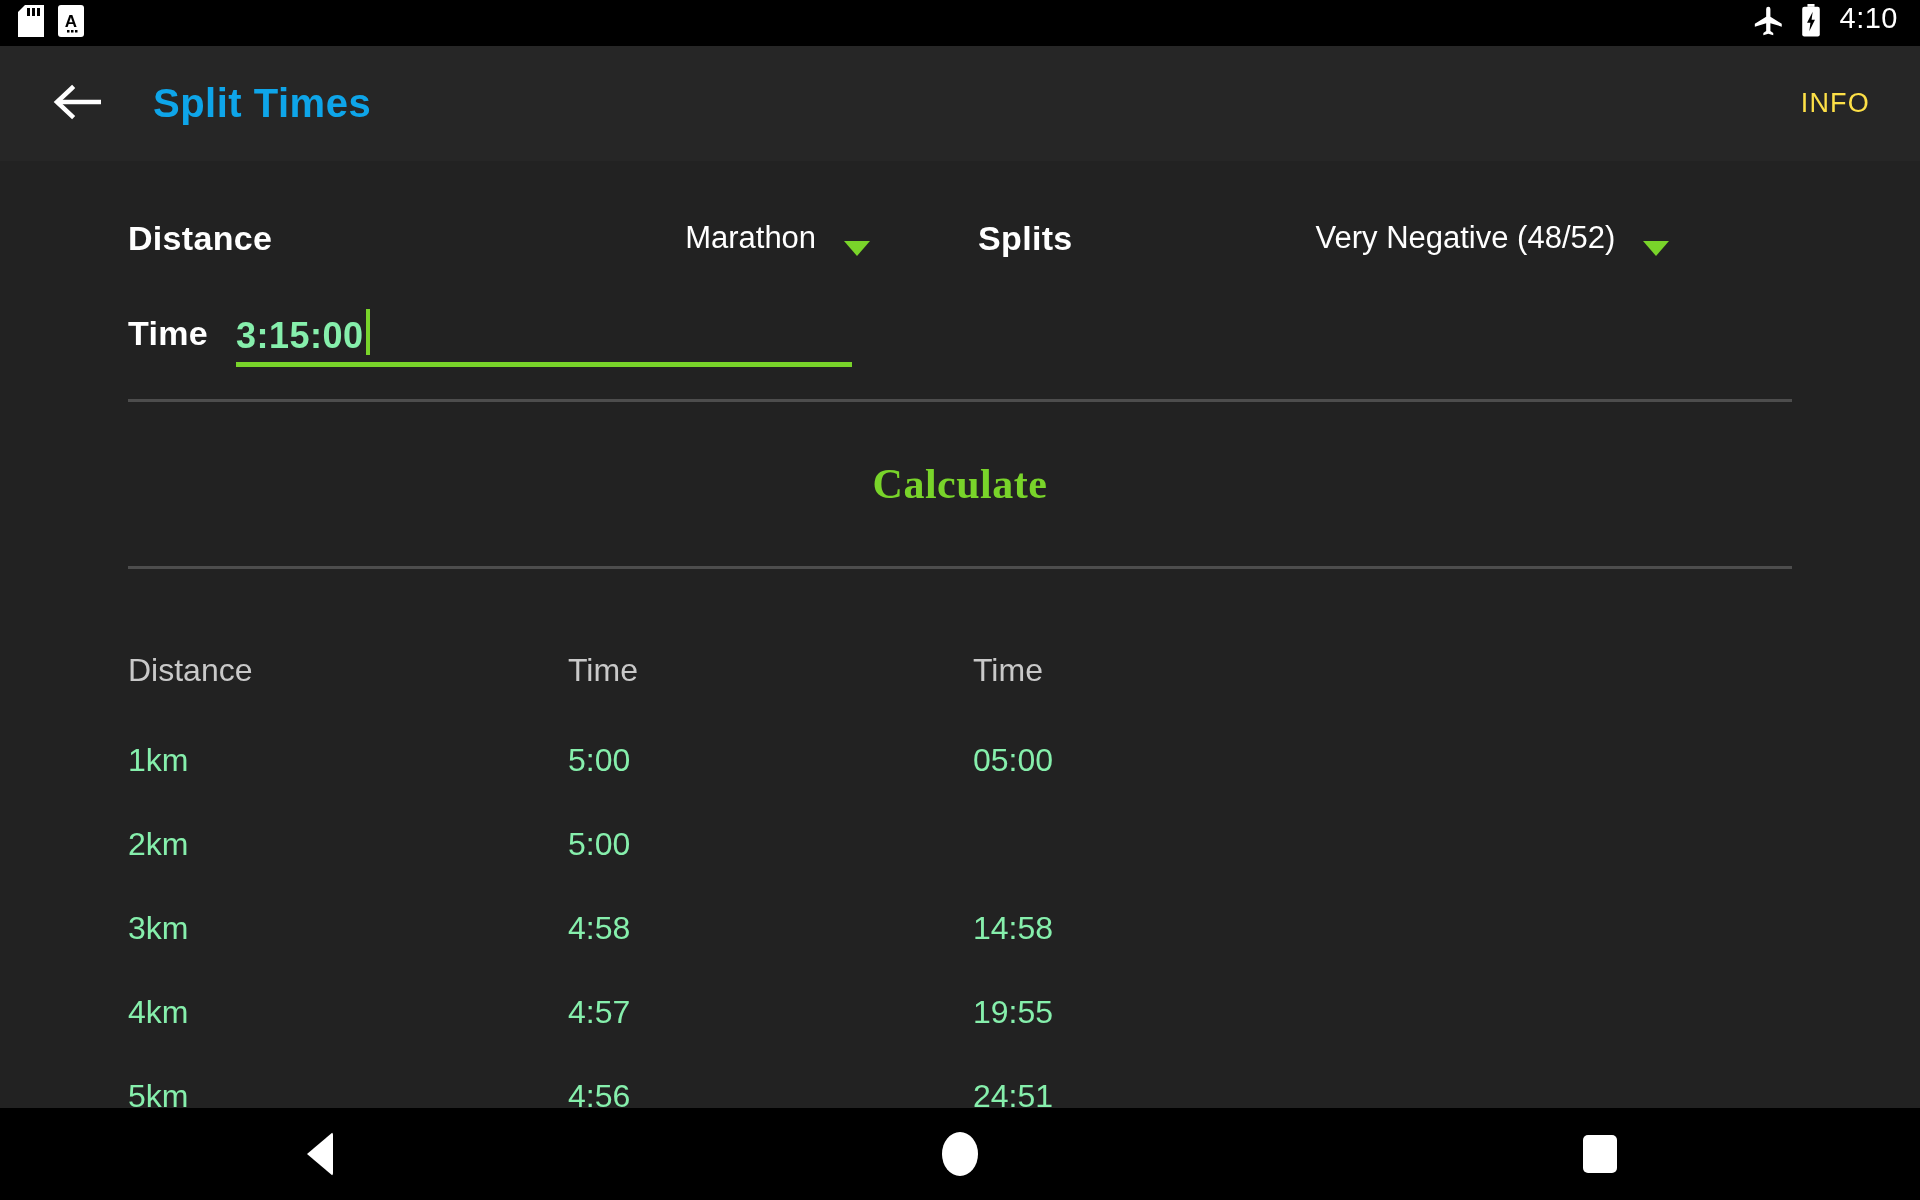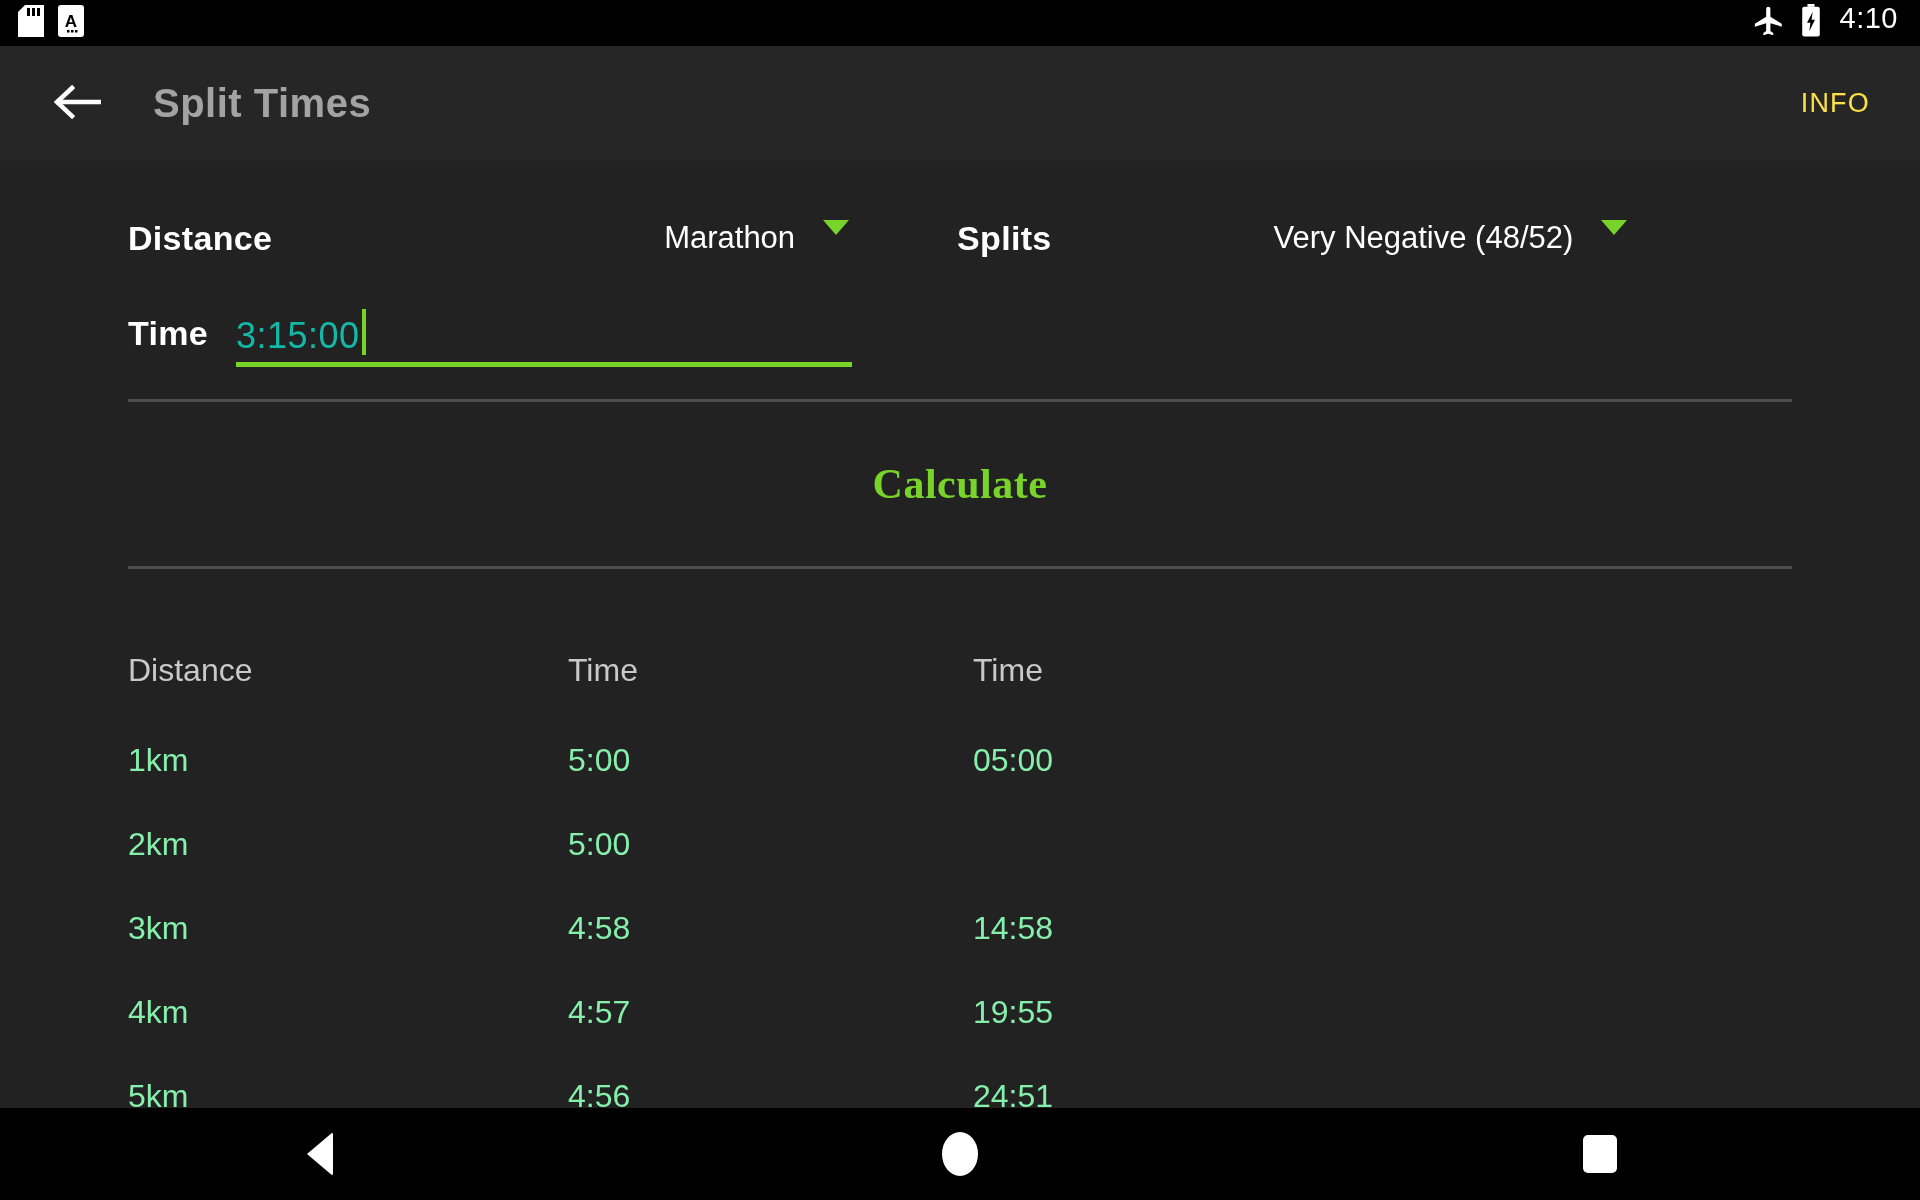--- a/index.html
+++ b/index.html
@@ -55,21 +55,21 @@
     padding: 0 36px 0 48px;
     flex: 0 0 auto;
   }
   #back-button {
     width: 62px; height: 62px;
     display: flex; align-items: center; justify-content: center;
     cursor: pointer;
     flex: 0 0 auto;
   }
   #app-title {
-    color: #a3a3a3;
+    color: #0ea5e9;
     font-size: 40px;
     font-weight: bold;
     letter-spacing: .5px;
     margin-left: 43px;
     white-space: nowrap;
   }
   #info-button {
     margin-left: auto;
     color: #fde047;
     font-size: 27px;
@@ -122,43 +122,43 @@
 
   .caret {
     width: 0; height: 0;
     border-left: 13px solid transparent;
     border-right: 13px solid transparent;
     border-top: 15px solid #79d42a;
     margin-left: 28px;
     cursor: pointer;
   }
 
-  .dropdown { display: flex; align-items: flex-start; cursor: pointer; }
+  .dropdown { display: flex; align-items: flex-end; cursor: pointer; margin-left: 21px; }
 
   #gap-to-splits { width: 108px; }
 
   
   #row-time { display: flex; align-items: flex-end; height: 92px; }
 
   #label-time { padding-bottom: 14px; }
 
   #time-field {
     margin-left: 28px;
     width: 616px;
     position: relative;
     padding-bottom: 6px;
     border-bottom: 5px solid #79d42a;
     display: flex;
     align-items: flex-end;
     cursor: text;
   }
   #time-value {
-    color: #14b8a6;
+    color: #86efac;
     font-size: 36px;
-    font-weight: 400;
+    font-weight: 700;
     line-height: 1.15;
     letter-spacing: .5px;
   }
   #time-caret {
     width: 4px;
     height: 46px;
     background: #79d42a;
     margin-left: 2px;
     margin-bottom: 1px;
   }

